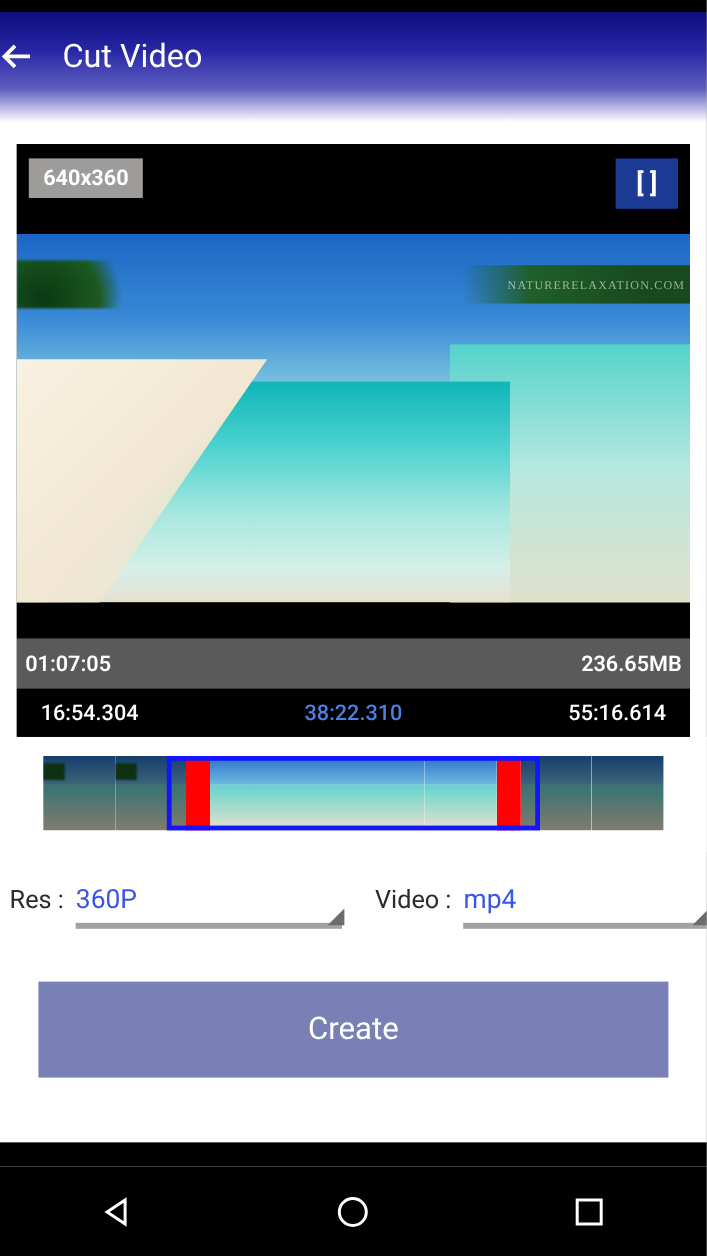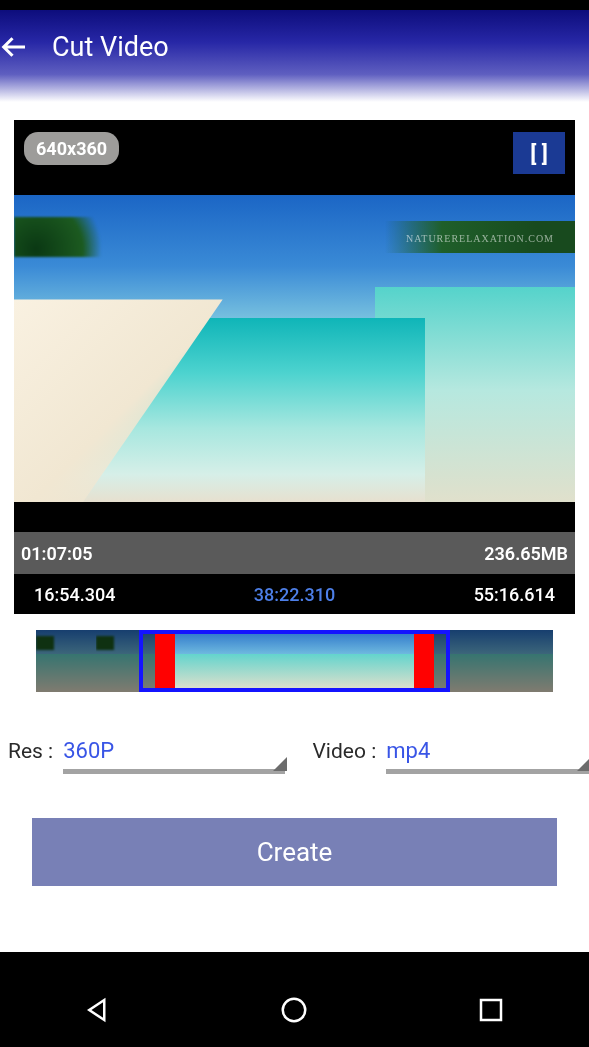--- a/index.html
+++ b/index.html
@@ -17,31 +17,31 @@
   }
   .appbar .back { width: 30px; height: 30px; display: flex; align-items: center; justify-content: center; margin-top: -18px; }
   .appbar .back svg { width: 30px; height: 30px; stroke: #fff; stroke-width: 2.5; fill: none; }
   .appbar .title { color: #fff; font-size: 27px; font-weight: 400; margin-top: -18px; }
 
   
   .content { flex: 1; background: #fff; display: flex; flex-direction: column; }
   .video-wrap { margin: 18px 14px 0 14px; background: #000; position: relative; }
 
   .preview-top { height: 75px; background: #000; position: relative; }
-  .res-badge { position: absolute; left: 10px; top: 12px; background: #9d9c9a; color: #fff; font-size: 18px; font-weight: 700; padding: 6px 12px; border-radius: 14px; }
+  .res-badge { position: absolute; left: 10px; top: 12px; background: #9d9c9a; color: #fff; font-size: 18px; font-weight: 700; padding: 6px 12px; }
   .crop-btn { position: absolute; right: 10px; top: 12px; width: 52px; height: 42px; background: #1b3a94; color: #fff; display: flex; align-items: center; justify-content: center; font-size: 22px; font-weight: 700; cursor: pointer; }
 
   .preview-image { height: 307px; width: 100%; position: relative; overflow: hidden; }
   .sky { position: absolute; left: 0; right: 0; top: 0; height: 42%; background: linear-gradient(to bottom, #1b66c5 0%, #3a8ad6 55%, #7dc6e0 100%); }
   .palms-left { position: absolute; left: 0; top: 22px; width: 110px; height: 40px; background: radial-gradient(circle at 20% 80%, #0a3813 0%, #1c5a20 50%, transparent 70%); filter: blur(1px); }
   .palms-right { position: absolute; right: 0; top: 26px; width: 190px; height: 32px; background: linear-gradient(to right, transparent, #1f5f2a 30%, #184a1e 80%); filter: blur(0.6px); }
   .water { position: absolute; left: 0; right: 150px; top: 40%; height: 60%; background: linear-gradient(to bottom, #0fb5b8 0%, #4dd3cf 30%, #a7e7df 60%, #d6efe8 85%, #e7e0cf 100%); }
   .sand { position: absolute; left: 0; top: 34%; width: 60%; height: 70%; background: linear-gradient(135deg, #f9f1e1 0%, #f1e7d2 40%, transparent 75%); clip-path: polygon(0 0, 62% 0, 18% 100%, 0 100%); }
   .sand-right { position: absolute; right: 0; top: 30%; width: 200px; height: 75%; background: linear-gradient(to bottom, #55d3cb 0%, #b6e8df 45%, #e6dfc9 100%); }
-  .watermark { position: absolute; right: 21px; top: 38px; color: rgba(255,255,255,0.55); font-size: 10px; letter-spacing: 1px; text-align: center; font-family: serif; }
+  .watermark { position: absolute; right: 4px; top: 38px; color: rgba(255,255,255,0.55); font-size: 10px; letter-spacing: 1px; text-align: center; font-family: serif; }
 
   .preview-gap { height: 30px; background: #000; }
 
   .info-bar { height: 42px; background: #5a5a5a; display: flex; justify-content: space-between; align-items: center; padding: 0 7px; color: #fff; font-size: 18px; font-weight: 600; }
 
   .timecodes { height: 40px; background: #000; display: flex; justify-content: space-between; align-items: center; padding: 0 20px; font-size: 18px; font-weight: 500; text-align: center; }
   .timecodes .tc-start { color: #fff; }
   .timecodes .tc-mid { color: #4d7fe8; }
   .timecodes .tc-end { color: #fff; }
 
@@ -59,21 +59,21 @@
   
   .options { display: flex; padding: 28px 0 20px 8px; gap: 28px; }
   .opt { flex: 1; display: flex; align-items: baseline; gap: 10px; position: relative; }
   .opt-label { font-size: 21px; color: #2a2a2a; }
   .opt-value-wrap { flex: 1; position: relative; padding-bottom: 6px; border-bottom: 5px solid #a3a3a3; }
   .opt-value { font-size: 22px; color: #3955e6; }
   .opt-caret { position: absolute; right: -2px; bottom: -2px; width: 0; height: 0; border-left: 14px solid transparent; border-bottom: 14px solid #6c6c6c; }
 
   
   .create-wrap { padding: 24px 32px 0 32px; }
-  .create-btn { height: 68px; background: #7880b6; color: #fff; font-size: 26px; display: flex; align-items: center; justify-content: center; cursor: pointer; }
+  .create-btn { height: 80px; background: #7880b6; color: #fff; font-size: 26px; display: flex; align-items: center; justify-content: center; cursor: pointer; }
 
   .spacer { flex: 1; }
 
   
   .blackbar { height: 20px; background: #000; }
   .navbar { height: 75px; background: #000; display: flex; align-items: center; justify-content: space-around; }
   .navbtn { width: 120px; height: 40px; display: flex; align-items: center; justify-content: center; }
   .navbtn svg { width: 30px; height: 30px; stroke: #fff; stroke-width: 2; fill: none; }
 </style>
 </head>

